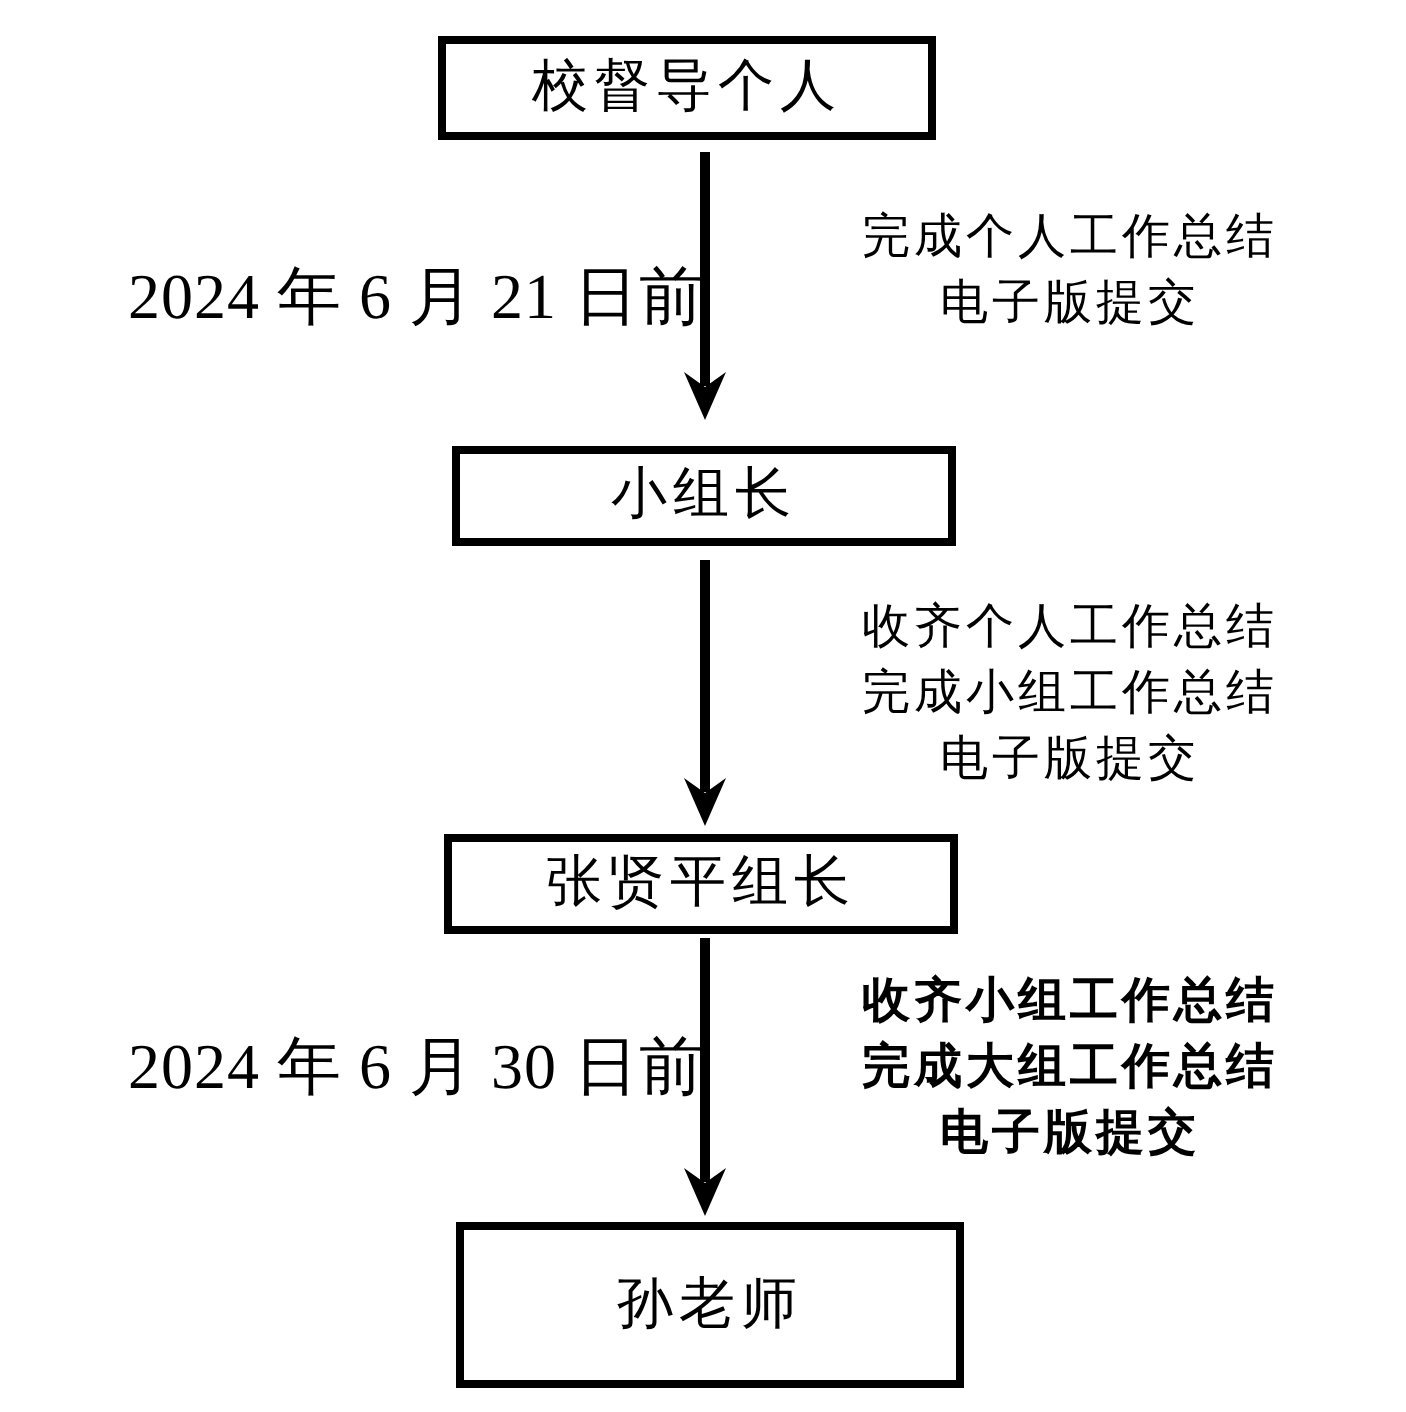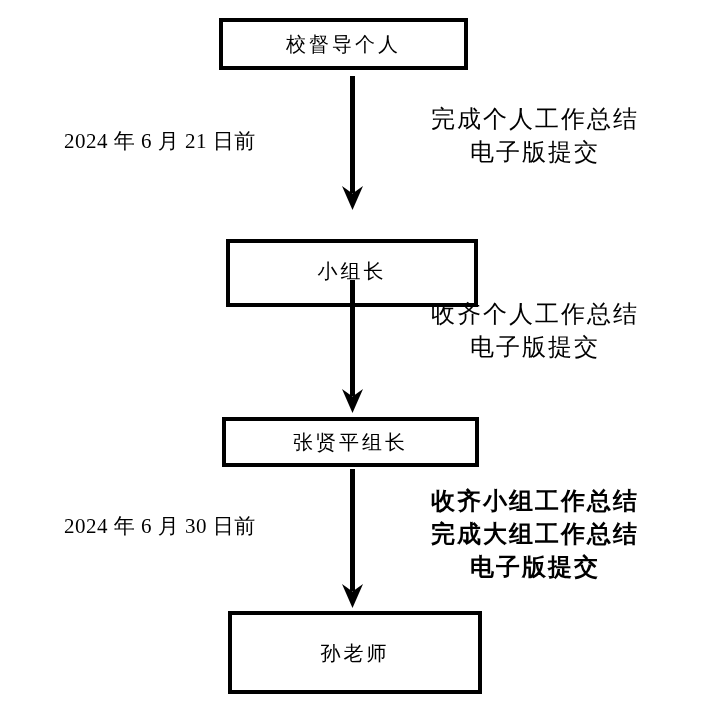--- a/index.html
+++ b/index.html
@@ -19,33 +19,33 @@
   .node {
     position: absolute;
     box-sizing: border-box;
     border: 4px solid #000000;
     background: #ffffff;
     display: flex;
     flex-direction: column;
     align-items: center;
     justify-content: center;
     text-align: center;
-    font-size: 20px;
+    font-size: 28px;
     letter-spacing: 3px;
     line-height: 36px;
     white-space: nowrap;
   }
   .node-1 { left: 219px; top: 18px;  width: 249px; height: 52px; }
-  .node-2 { left: 226px; top: 239px; width: 252px; height: 68px; font-family: Liberation Mono, monospace; }
+  .node-2 { left: 226px; top: 223px; width: 252px; height: 50px; }
   .node-3 { left: 222px; top: 417px; width: 257px; height: 50px; }
   .node-4 { left: 228px; top: 611px; width: 254px; height: 83px; align-items: center; }
   .deadline {
     position: absolute;
     left: 64px;
-    font-size: 21px;
+    font-size: 32px;
     letter-spacing: 0.5px;
     white-space: nowrap;
   }
   .deadline-1 { top: 127px; }
   .deadline-2 { top: 325px; }
   .deadline-3 { top: 512px; }
   .tasks {
     position: absolute;
     left: 390px;
     width: 290px;
@@ -95,20 +95,21 @@
 
   <div class="arrow arrow-2">
     <svg width="25" height="133" viewBox="0 0 25 133" xmlns="http://www.w3.org/2000/svg">
       <line x1="12.5" y1="0" x2="12.5" y2="116" stroke="#000000" stroke-width="5"></line>
       <polygon points="12.5,133 2,109 12.5,116.5 23,109" fill="#000000"></polygon>
     </svg>
   </div>
 
   <div class="tasks tasks-2">
     <div>收齐个人工作总结</div>
+    <div>完成小组工作总结</div>
     <div>电子版提交</div>
   </div>
 
   <div class="node node-3">
     <div>张贤平组长</div>
   </div>
 
   <div class="arrow arrow-3">
     <svg width="25" height="139" viewBox="0 0 25 139" xmlns="http://www.w3.org/2000/svg">
       <line x1="12.5" y1="0" x2="12.5" y2="122" stroke="#000000" stroke-width="5"></line>

